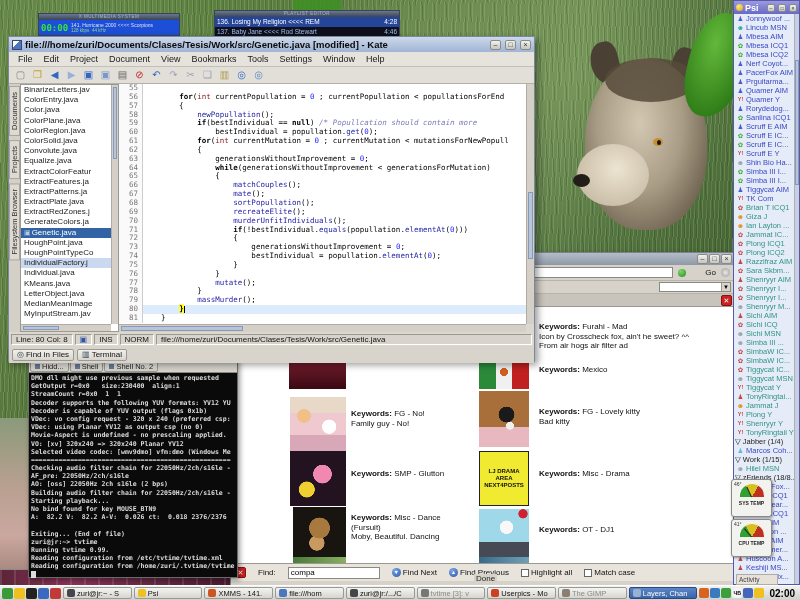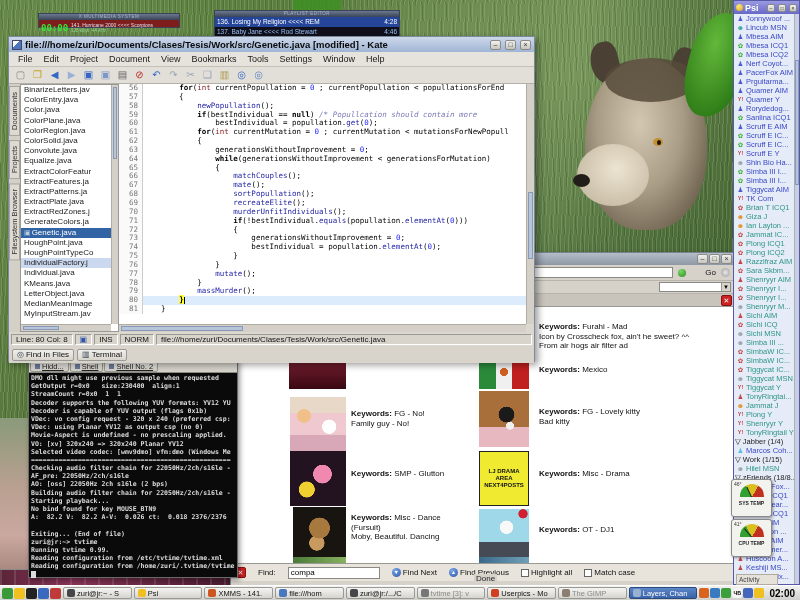--- a/index.html
+++ b/index.html
@@ -34,21 +34,21 @@
     background:radial-gradient(ellipse at 55% 40%,#ece4d2,#c9bda6 75%);}
   #wolf-nose{position:absolute;left:40px;top:138px;width:17px;height:13px;background:#221d18;border-radius:50%;}
   #wolf-eye{position:absolute;left:120px;top:102px;width:10px;height:8px;background:#c49034;border-radius:50%;}
   #wolf-pupil{position:absolute;left:124px;top:104px;width:4px;height:5px;background:#1a130c;border-radius:50%;}
   #gimp-strip{position:absolute;left:0;top:569px;width:233px;height:17px;border-top:1px solid #8a8a8a;
     background:
      repeating-linear-gradient(90deg, rgba(255,255,255,.12) 0 2px, transparent 2px 14px),
      linear-gradient(90deg,#5a2438,#8a3458 30%,#6a2a44 60%,#4a1c30);}
 
   
-  #xmms-main{position:absolute;left:38px;top:13px;width:142px;height:15px;background:#7f1d1d;border:1px solid #3a4456;z-index:2;}
+  #xmms-main{position:absolute;left:38px;top:13px;width:142px;height:23px;background:#1d4ed8;border:1px solid #3a4456;z-index:2;}
   #xmms-playlist{position:absolute;left:214px;top:10px;width:186px;height:27px;background:#10101c;border:1px solid #3a4456;z-index:2;}
   .xtitle{height:6px;line-height:6px;text-align:center;font-size:4.5px;letter-spacing:.5px;color:#a8b4cc;
     background:linear-gradient(180deg,#6a7890,#3a4456);white-space:nowrap;overflow:hidden;}
   #xmms-body{display:flex;align-items:center;height:15px;padding:0 2px;gap:3px;}
   #xmms-time{font-family:"DejaVu Sans Mono",monospace;font-size:9px;font-weight:bold;color:#35e835;}
   #xmms-trackcol{flex:1;overflow:hidden;}
   #xmms-track{font-size:5px;color:#d8e0f0;white-space:nowrap;overflow:hidden;}
   #xmms-rates{font-size:4.5px;color:#8fd08f;}
   .plrow{display:flex;height:10px;line-height:10px;padding:0 2px;font-size:6.5px;color:#9cc0f0;}
   .plrow.sel{background:#24459a;color:#fff;}
@@ -117,21 +117,21 @@
   .findbtn .circ{width:9px;height:9px;border-radius:50%;background:radial-gradient(circle at 35% 30%,#7aa8e8,#2c54a8);color:#fff;font-size:6px;line-height:9px;text-align:center;}
   .chk{width:8px;height:8px;border:1px solid #666;background:#fff;display:inline-block;}
   #ff-status{height:5px;position:relative;background:#d6d2ca;}
   #ff-done{position:absolute;left:243px;top:-7px;font-size:8px;color:#222;background:#d6d2ca;padding:0 2px;}
 
   
   #terminal{position:absolute;left:28px;top:359px;width:210px;height:219px;z-index:4;
     border:1px solid #6a6a6a;background:#0a0a0a;box-shadow:2px 2px 5px rgba(0,0,0,.4);}
   #term-tabs{height:13px;display:flex;gap:1px;align-items:center;background:#d8d4cc;padding:0 1px;border-bottom:1px solid #8a8a84;}
   .ttab{display:flex;align-items:center;gap:2px;height:11px;padding:0 4px;font-size:7.5px;color:#222;
-    background:linear-gradient(#f0efeb,#d2cfc7);border:1px solid #9a9a94;border-radius:2px;text-decoration:underline;}
+    background:linear-gradient(#f0efeb,#d2cfc7);border:1px solid #9a9a94;border-radius:2px;}
   .ttab .tdot{width:5px;height:5px;background:#6a7a9a;}
   #term-screen{padding:1px 2px;}
   .trow{height:8.2px;line-height:8.2px;font-family:"DejaVu Sans Mono",monospace;font-weight:bold;font-size:6.5px;color:#dcdcdc;white-space:pre;overflow:hidden;}
   .cursor{display:inline-block;width:5px;height:7px;background:#dcdcdc;}
 
   
   #kate{position:absolute;left:8px;top:36px;width:527px;height:326px;z-index:5;
     border:1px solid #7a8a9a;background:#dcd8d0;box-shadow:3px 3px 7px rgba(0,0,0,.4);}
   #kate-title{height:15px;display:flex;align-items:center;padding:0 3px;gap:3px;
     background:linear-gradient(180deg,#cdd8ea,#9fb5d5);}
@@ -477,20 +477,24 @@
           </div>
         <div class="vsb">
             <div class="sbthumb" style="left:1px;top:2px;width:4px;height:30%;"></div>
           </div>
         <div class="hsb">
             <div class="sbthumb" style="left:2px;top:1px;height:4px;width:40%;"></div>
           </div>
       </div>
       <div id="editor">
           <div class="crow">
+            <span class="ln">55</span>
+            <span class="cod"></span>
+          </div>
+          <div class="crow">
             <span class="ln">56</span>
             <span class="cod">        <b>for</b>(<span class="ty">int</span> currentPopullation = <span class="nu">0</span> ; currentPopullation &lt; popullationsForEnd</span>
           </div>
           <div class="crow">
             <span class="ln">57</span>
             <span class="cod">        {</span>
           </div>
           <div class="crow">
             <span class="ln">58</span>
             <span class="cod">            <span class="fn">newPopullation</span>();</span>

